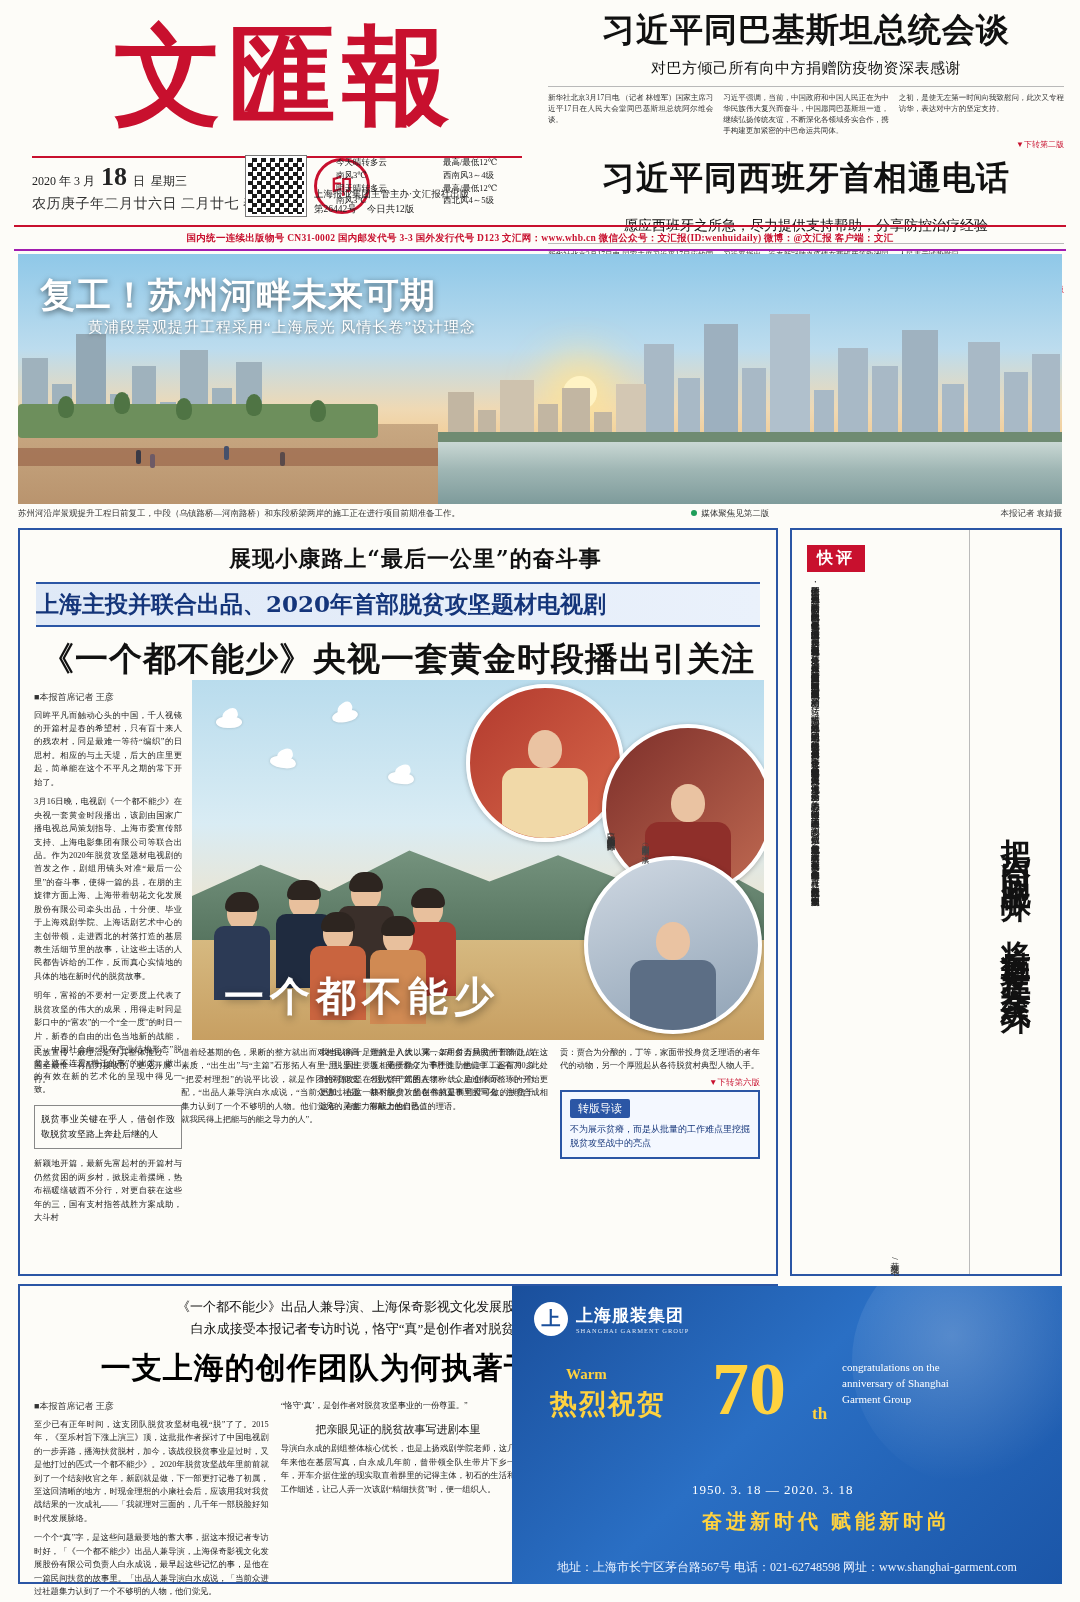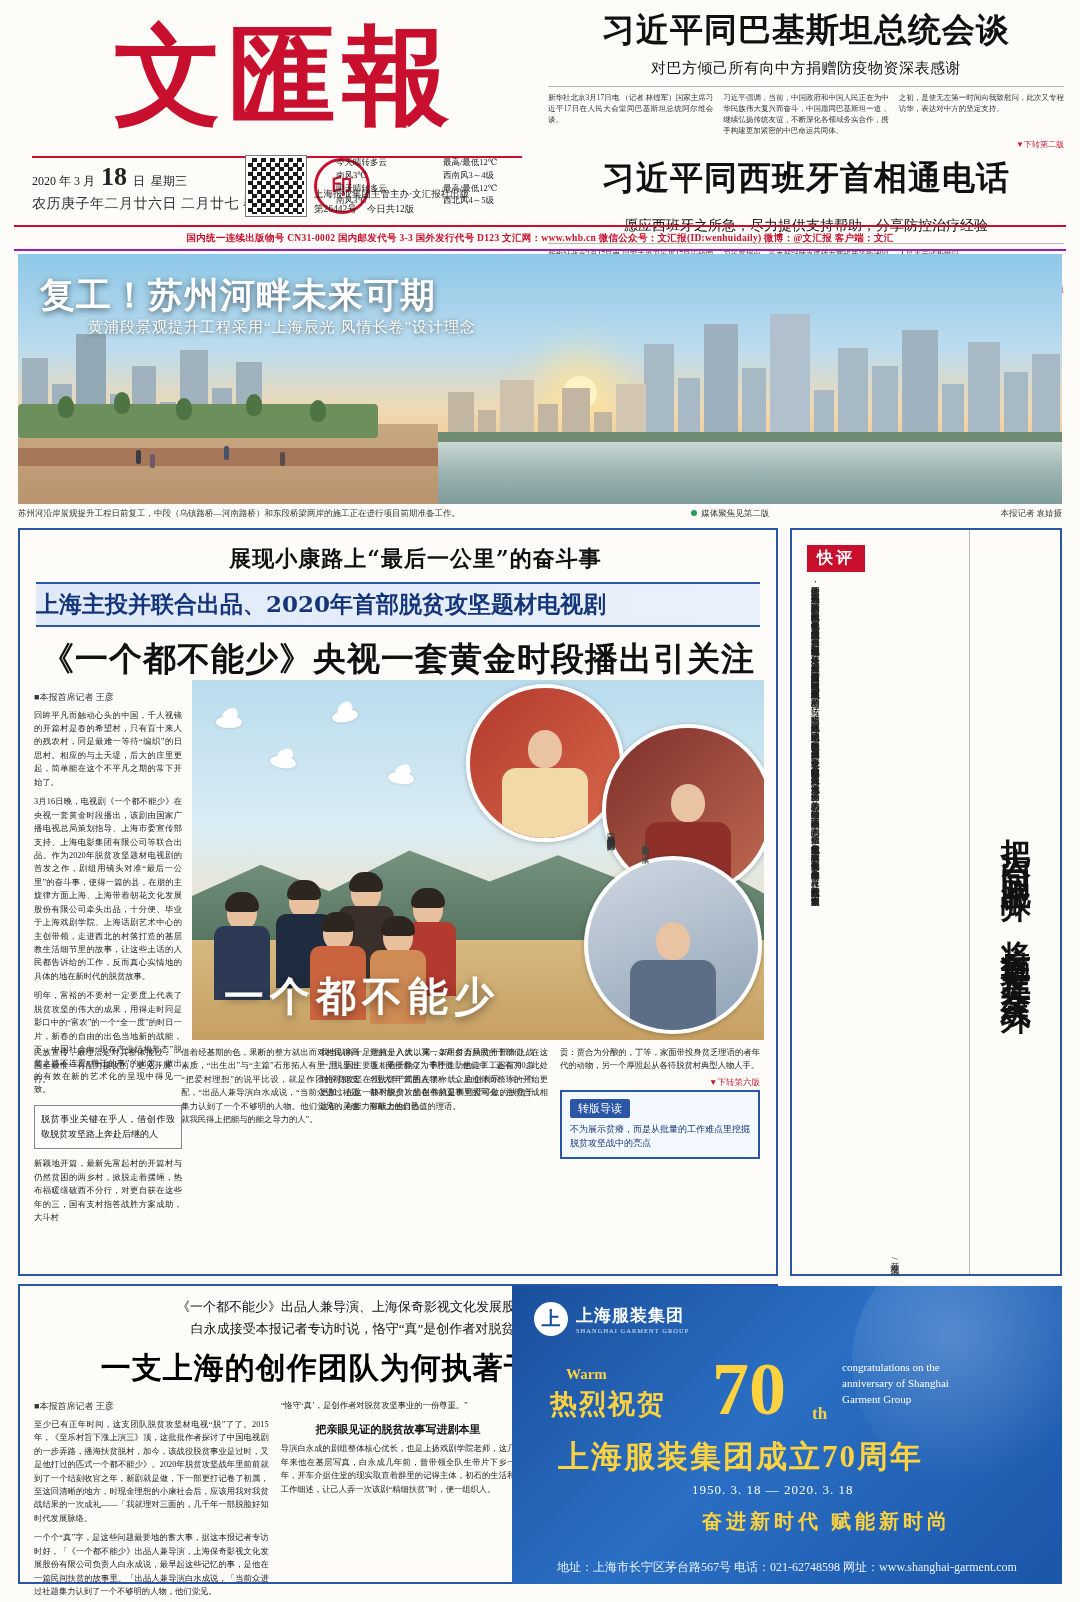--- a/index.html
+++ b/index.html
@@ -116,21 +116,21 @@
   .guide-h{display:inline-block;background:#2b56a5;color:#fff;font-size:11px;padding:2px 8px;border-radius:2px;margin-bottom:4px;}
   .guide-t{font-size:9px;line-height:1.6;color:#14357a;text-align:justify;}
   .boxnote{border:1px solid #888;padding:6px;font-size:9px;line-height:1.7;color:#111;margin-top:8px;}
   .jump-red{color:#c8102e;font-size:8.5px;text-align:right;margin-top:4px;}
 
   .leftcol2{position:absolute;left:0;top:756px;width:760px;height:300px;border:2px solid #2b56a5;box-sizing:border-box;padding:10px 14px;}
   .l2-lead{font-size:13px;text-align:center;line-height:1.7;color:#111;}
   .l2-title{font-size:30px;font-weight:700;text-align:center;margin:8px 0 10px;font-family:"DejaVu Serif",serif;letter-spacing:1px;}
   .l2cols{display:flex;gap:12px;}
   .l2cols .tcol{flex:1;}
-  .sideheading{font-size:11px;font-weight:700;text-align:center;margin:8px 0 4px;color:#111;}
+  .sideheading{font-size:11px;font-weight:400;text-align:center;margin:8px 0 4px;color:#111;}
 
   
   .rightcol{position:absolute;left:772px;top:0;width:272px;height:748px;border:2px solid #2b56a5;box-sizing:border-box;display:flex;}
   .commentary{width:178px;padding:15px;box-sizing:border-box;}
   .kuaiping{display:inline-block;background:#c8102e;color:#fff;font-size:16px;font-weight:700;padding:3px 10px;letter-spacing:3px;}
   .vtext{font-size:8.6px;line-height:1.85;color:#222;writing-mode:vertical-rl;height:630px;text-align:justify;margin-top:8px;}
   .vtitle{width:90px;border-left:1px solid #bbb;display:flex;align-items:center;justify-content:center;}
   .vtitle span{writing-mode:vertical-rl;font-family:"DejaVu Serif",serif;font-weight:700;font-size:30px;letter-spacing:8px;color:#111;}
 
   
@@ -426,20 +426,19 @@
       </div>
       <div class="ad-warm">Warm</div>
       <div class="ad-zhu">热烈祝贺</div>
       <div class="ad-70">70</div>
       <div class="ad-th">th</div>
       <div class="ad-en">
         <div>congratulations on the</div>
         <div>anniversary of Shanghai</div>
         <div>Garment Group</div>
       </div>
-      <div class="ad-main">上海服装集团成立70周年</div>
       <div class="ad-years">1950. 3. 18  —  2020. 3. 18</div>
       <div class="ad-slogan">奋进新时代  赋能新时尚</div>
       <div class="ad-foot">地址：上海市长宁区茅台路567号    电话：021-62748598    网址：www.shanghai-garment.com</div>
     </div>
 
   </div>
 </div>
 
 </body></html>

